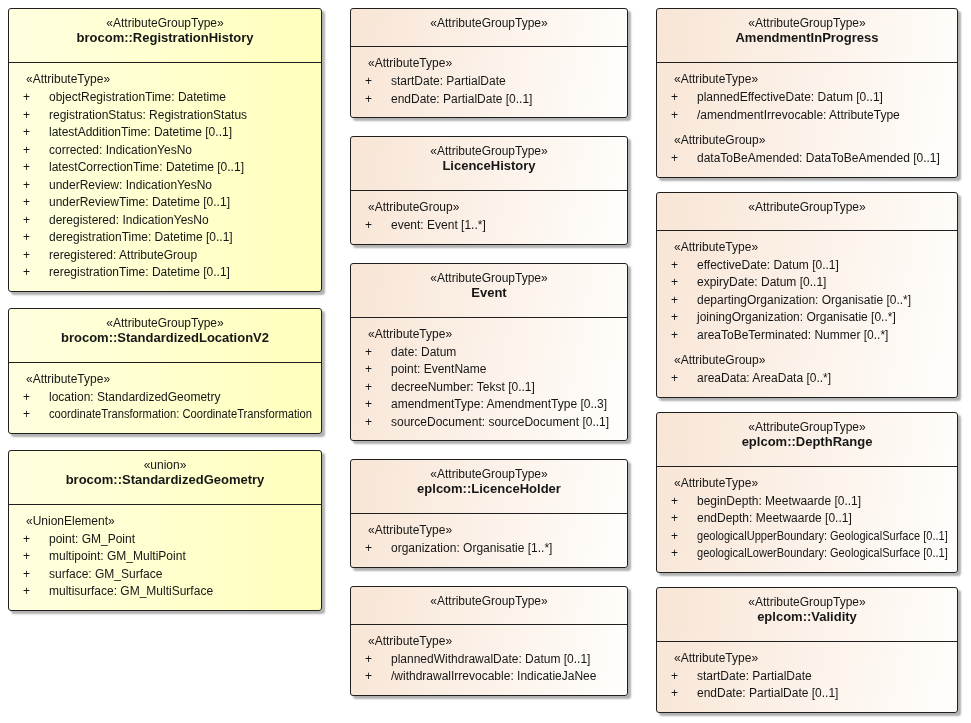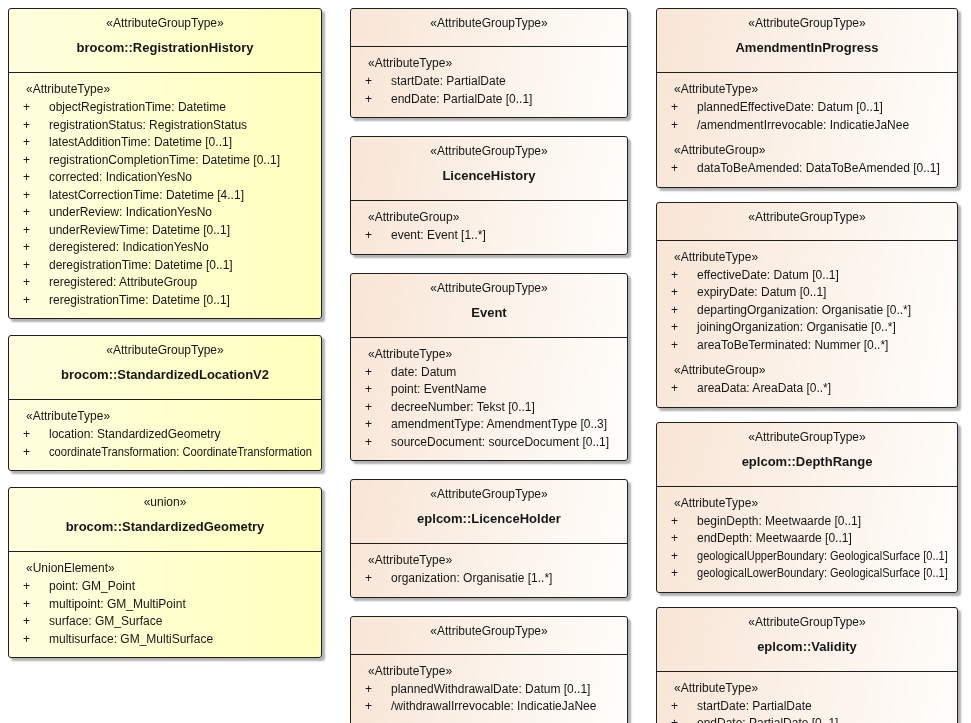--- a/index.html
+++ b/index.html
@@ -19,21 +19,21 @@
   .dcol-2{left:350px;width:278px;gap:18px;}
   .dcol-3{left:656px;width:302px;gap:14px;}
   .umlbox{
     border:1px solid var(--border);border-radius:3px;
     box-shadow:3px 3px 2px var(--shadow);
   }
   .fill-yellow{background:linear-gradient(to right,var(--yellow-from),var(--yellow-to));}
   .fill-cream{background:linear-gradient(100deg,var(--cream-from),var(--cream-to));}
   .box-header{border-bottom:1px solid var(--border);text-align:center;padding:7px 4px 16px;}
   .stereo{font-size:12px;line-height:14px;}
-  .box-name{font-size:13px;font-weight:bold;line-height:16px;margin-top:10px;}
+  .box-name{font-size:13px;font-weight:bold;line-height:16px;margin-top:0;}
   .box-body{padding:6px 6px 9px 6px;}
   .section + .section{margin-top:6px;}
   .section-label{font-size:12px;line-height:16px;padding:2px 0 2px 11px;}
   .attr-row{position:relative;padding-left:34px;line-height:17.5px;font-size:12px;white-space:nowrap;overflow:hidden;}
   .plus{position:absolute;left:8px;top:0;}
   .attr-text{display:inline-block;white-space:nowrap;transform-origin:left center;vertical-align:top;}
 </style>
 </head>
 <body>
 
@@ -43,23 +43,23 @@
         <div class="box-header">
           <div class="stereo">«AttributeGroupType»</div>
           <div class="box-name">brocom::RegistrationHistory</div>
         </div>
         <div class="box-body">
           <div class="section">
             <div class="section-label">«AttributeType»</div>
             <div class="attr-row"><span class="plus">+</span><span class="attr-text">objectRegistrationTime: Datetime</span></div>
             <div class="attr-row"><span class="plus">+</span><span class="attr-text">registrationStatus: RegistrationStatus</span></div>
             <div class="attr-row"><span class="plus">+</span><span class="attr-text">latestAdditionTime: Datetime [0..1]</span></div>
-            <div class="attr-row"><span class="plus">+</span><span class="attr-text">registrationCompletionTime: Datetime [0..1]</span></div>
+            <div class="attr-row"><span class="plus">+</span></div>
             <div class="attr-row"><span class="plus">+</span><span class="attr-text">corrected: IndicationYesNo</span></div>
-            <div class="attr-row"><span class="plus">+</span><span class="attr-text">latestCorrectionTime: Datetime [4..1]</span></div>
+            <div class="attr-row"><span class="plus">+</span><span class="attr-text">latestCorrectionTime: Datetime [0..1]</span></div>
             <div class="attr-row"><span class="plus">+</span><span class="attr-text">underReview: IndicationYesNo</span></div>
             <div class="attr-row"><span class="plus">+</span><span class="attr-text">underReviewTime: Datetime [0..1]</span></div>
             <div class="attr-row"><span class="plus">+</span><span class="attr-text">deregistered: IndicationYesNo</span></div>
             <div class="attr-row"><span class="plus">+</span><span class="attr-text">deregistrationTime: Datetime [0..1]</span></div>
             <div class="attr-row"><span class="plus">+</span><span class="attr-text">reregistered: AttributeGroup</span></div>
             <div class="attr-row"><span class="plus">+</span><span class="attr-text">reregistrationTime: Datetime [0..1]</span></div>
           </div>
         </div>
       </div>
       <div class="umlbox fill-yellow">
@@ -160,21 +160,21 @@
     <div class="dcol dcol-3">
       <div class="umlbox fill-cream">
         <div class="box-header">
           <div class="stereo">«AttributeGroupType»</div>
           <div class="box-name">AmendmentInProgress</div>
         </div>
         <div class="box-body">
           <div class="section">
             <div class="section-label">«AttributeType»</div>
             <div class="attr-row"><span class="plus">+</span><span class="attr-text">plannedEffectiveDate: Datum [0..1]</span></div>
-            <div class="attr-row"><span class="plus">+</span><span class="attr-text">/amendmentIrrevocable: IndicatieJaNee</span></div>
+            <div class="attr-row"><span class="plus">+</span><span class="attr-text">/amendmentIrrevocable: AttributeType</span></div>
           </div>
           <div class="section">
             <div class="section-label">«AttributeGroup»</div>
             <div class="attr-row"><span class="plus">+</span><span class="attr-text">dataToBeAmended: DataToBeAmended [0..1]</span></div>
           </div>
         </div>
       </div>
       <div class="umlbox fill-cream">
         <div class="box-header">
           <div class="stereo">«AttributeGroupType»</div>

